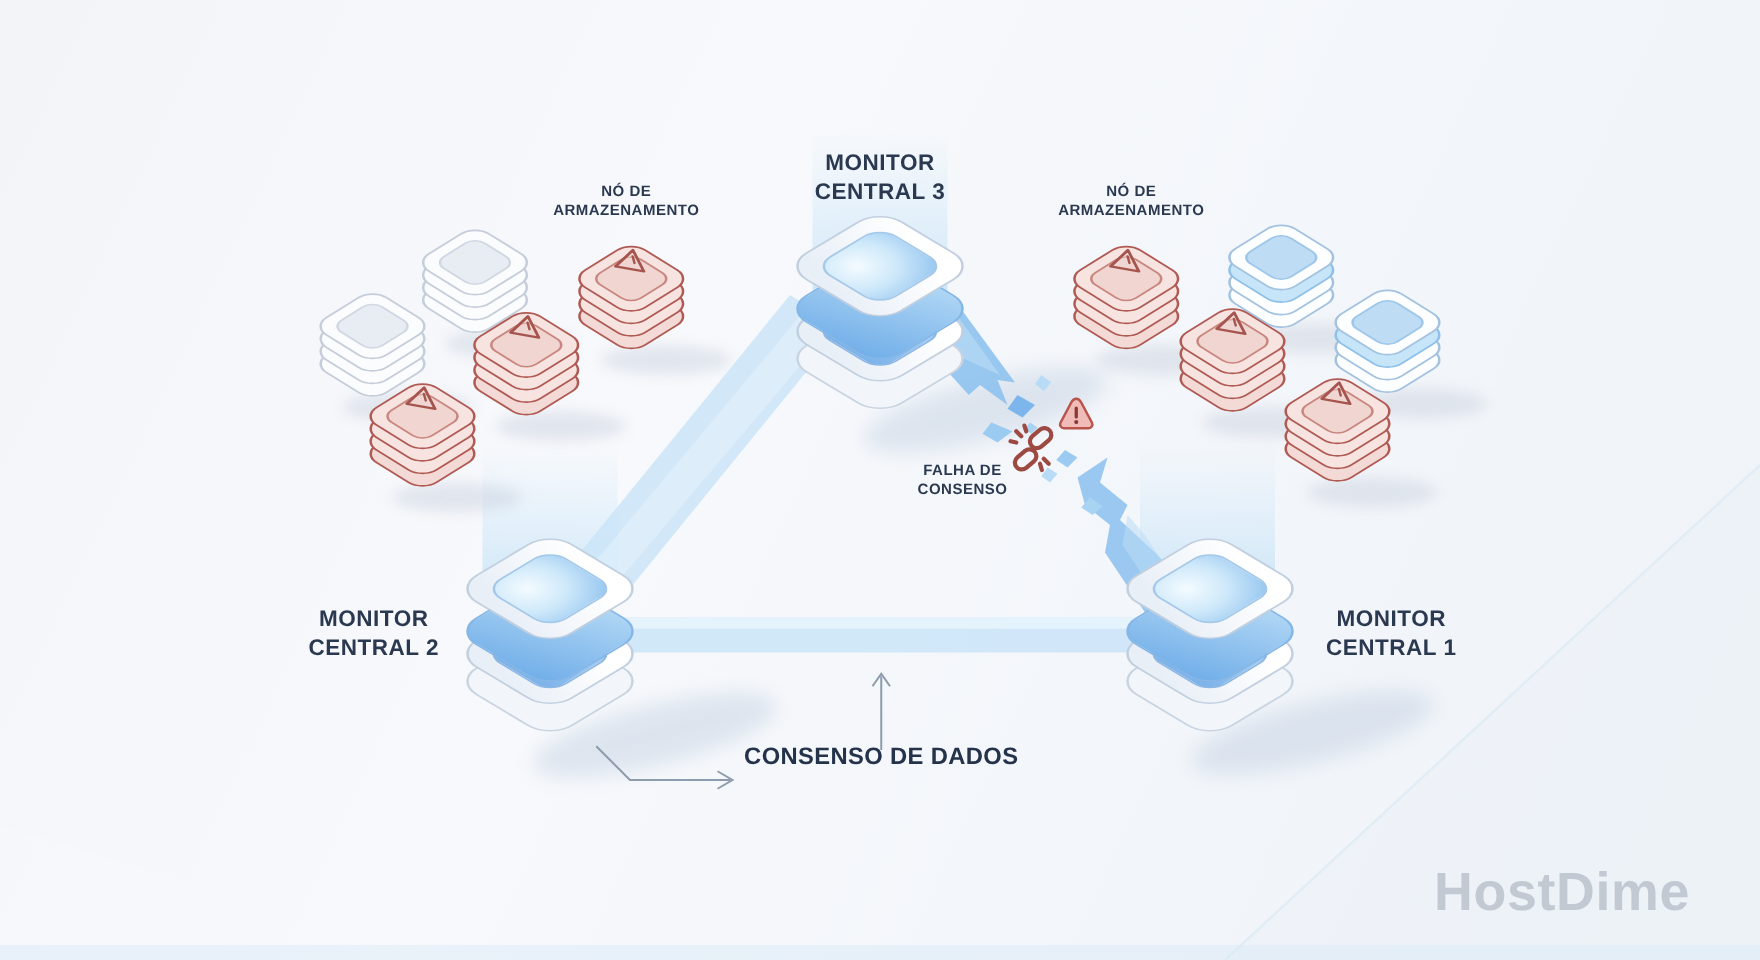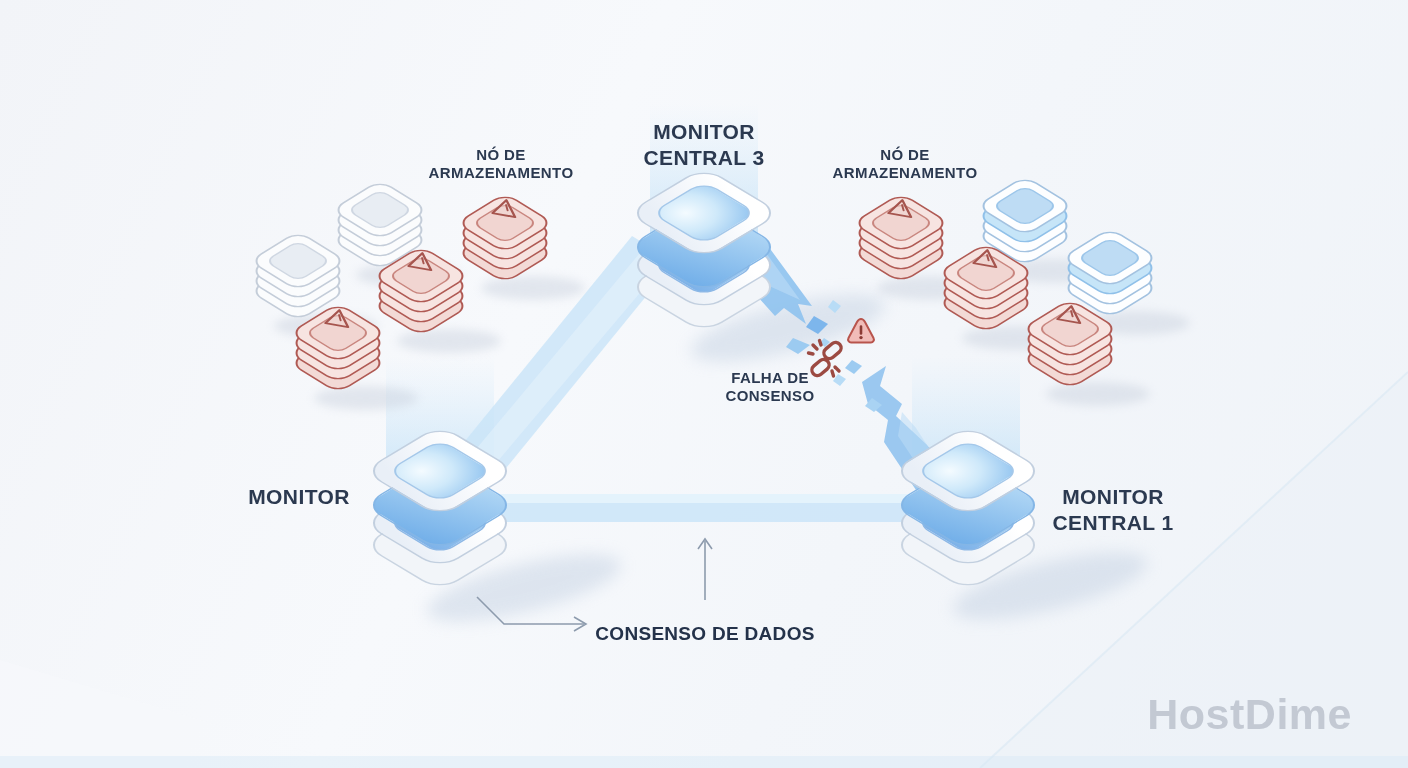--- a/index.html
+++ b/index.html
@@ -31,22 +31,22 @@
   .ring{background:linear-gradient(200deg,#ffffff 20%,#e9eff7 85%);border:2px solid #c2cfdf;}
   .min{position:absolute;inset:15px;border-radius:19px;}
   .ml.t .min{border:2px solid #a4c8ea;background:radial-gradient(circle at 32% 68%,#f4fbff 0%,#cfe9fa 45%,#8fc2ef 100%);}
   .ml.b .min{border:2px solid #8db8e6;background:linear-gradient(180deg,#a9d2f3,#7db2e9);}
   .mg{background:linear-gradient(160deg,#bcdef7,#6fade8);border:2px solid #84b6e6;}
   .mbasef{background:#f2f5f9;border:2px solid #c9d4e1;}
 
   
   .lbl{position:absolute;z-index:6;text-align:center;color:#2b3950;font-weight:700;letter-spacing:.4px;}
   .lbl span{display:block;}
-  .s15{font-size:15px;line-height:1.22;}
-  .s17{font-size:21px;line-height:1.25;}
+  .s15{font-size:12px;line-height:1.22;}
+  .s17{font-size:18px;line-height:1.25;}
   .s19{font-size:19px;line-height:1.22;color:#24324a;letter-spacing:.3px;}
   .wm{position:absolute;right:56px;top:690px;z-index:6;font-size:43px;font-weight:700;
       color:#c3c9d3;letter-spacing:.5px;}
 
   .icon{position:absolute;z-index:6;}
   .icon-link{left:805px;top:337px;}
   .icon-warn{left:845px;top:316px;}
 </style>
 </head>
 <body>
@@ -399,26 +399,27 @@
     <span>ARMAZENAMENTO</span>
   </div>
 
   <div class="lbl s15" style="left:670px;top:369px;width:200px">
     <span>FALHA DE</span>
     <span>CONSENSO</span>
   </div>
 
   <div class="lbl s17" style="left:189px;top:484px;width:220px">
     <span>MONITOR</span>
+    <span>CENTRAL 2</span>
   </div>
 
   <div class="lbl s17" style="left:1003px;top:484px;width:220px">
     <span>MONITOR</span>
     <span>CENTRAL 1</span>
   </div>
 
-  <div class="lbl s19" style="left:545px;top:622px;width:320px">
+  <div class="lbl s19" style="left:545px;top:594px;width:320px">
     <span>CONSENSO DE DADOS</span>
   </div>
 
   <div class="wm">HostDime</div>
 
 </div>
 
 </body></html>

